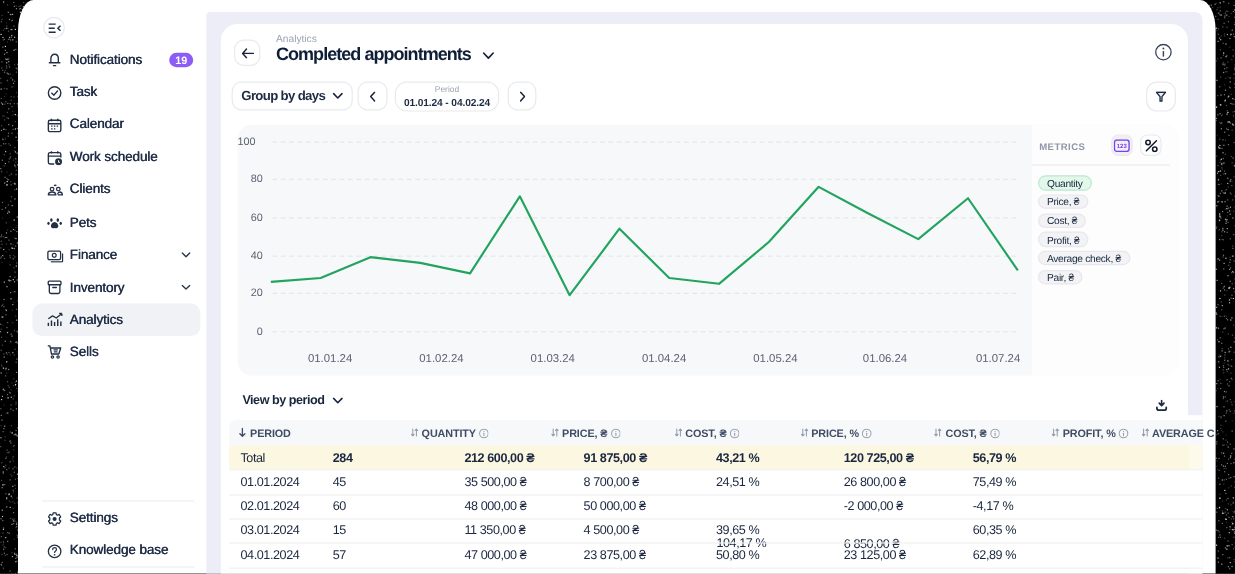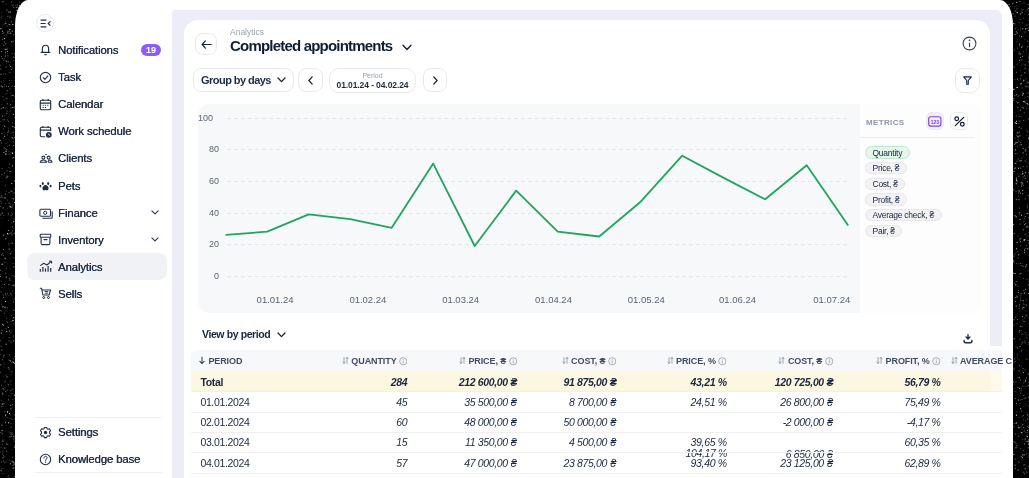--- a/index.html
+++ b/index.html
@@ -47,21 +47,21 @@
   #msep { position:absolute; left:662px; top:32.5px; width:115px; height:1px; background:#ececef; }
   .chip { position:absolute; left:667px; height:12.5px; border-radius:6.5px; font-size:8.5px; letter-spacing:-0.25px; color:#16263c; display:flex; align-items:center; padding:0 6.5px; background:#f3f3f6; border:1px solid #e7e7ec; white-space:nowrap; }
   #chip0 { background:#e3f7eb; border-color:#bde8cf; }
 
   
   #viewby { left:202px; top:328px; font-size:10.5px; font-weight:bold; letter-spacing:-0.4px; color:#16263c; }
   #dl { left:963px; top:330px; }
   .thead { left:191px; top:350px; width:811px; height:21px; background:#f7f8f9; border-radius:6px 0 0 0; }
   .trow { position:absolute; left:191px; width:811px; height:20.4px; }
   .cell { position:absolute; font-size:10.5px; letter-spacing:-0.35px; color:#1a2740; white-space:nowrap; }
-  .num { text-align:right;font-style:italic; }
+  .num { text-align:left; }
   .hc { position:absolute; font-size:9px; font-weight:bold; letter-spacing:-0.1px; color:#3f4c66; white-space:nowrap; }
   #totalrow { background:#fcf7e1; }
   .rline { position:absolute; left:191px; width:811px; height:1px; background:#f0f0f2; }
 </style>
 </head>
 <body>
 <svg id="noise" style="position:absolute;left:0;top:0" width="1029" height="478">
     <rect x="8.7" y="248.5" width="1" height="1" fill="rgb(240,240,240)" opacity="0.77"></rect>
     <rect x="11.3" y="329.5" width="1" height="1" fill="rgb(175,175,175)" opacity="0.44"></rect>
     <rect x="0.7" y="108.2" width="1" height="1" fill="rgb(137,137,137)" opacity="0.95"></rect>
@@ -1484,21 +1484,21 @@
           <circle cx="4.5" cy="4.5" r="3.8" stroke="#98a1b0" stroke-width="0.9" fill="none"></circle>
           <path d="M4.5 4.2 V6.4" stroke="#98a1b0" stroke-width="0.9" stroke-linecap="round"></path>
           <circle cx="4.5" cy="2.8" r="0.55" fill="#98a1b0"></circle>
         </svg></div>
       <div class="hc" style="left:760px; top:6px; width:130px; text-align:left;"><svg width="7" height="9" viewBox="0 0 7 9" style="vertical-align:-1px">
           <path d="M2 1.5 V7 M2 7.3 L0.9 6 M2 7.3 L3.1 6" stroke="#8f99ac" stroke-width="0.85" fill="none" stroke-linecap="round"></path>
           <path d="M5 7.3 V1.8 M5 1.5 L3.9 2.8 M5 1.5 L6.1 2.8" stroke="#8f99ac" stroke-width="0.85" fill="none" stroke-linecap="round"></path>
         </svg> AVERAGE C</div>
     </div>
     <div class="trow" id="totalrow" style="top:371px">
-      <div class="cell" style="left:9.4px; top:4.5px; font-weight:bold;">Total</div>
+      <div class="cell" style="left:9.4px; top:4.5px; font-weight:normal;">Total</div>
       <div class="cell num" style="left:86.30000000000001px; top:4.5px; width:130px; font-weight:bold;">284</div>
       <div class="cell num" style="left:196px; top:4.5px; width:130px; font-weight:bold;">212 600,00 ₴</div>
       <div class="cell num" style="left:295.29999999999995px; top:4.5px; width:130px; font-weight:bold;">91 875,00 ₴</div>
       <div class="cell num" style="left:405.70000000000005px; top:4.5px; width:130px; font-weight:bold;">43,21 %</div>
       <div class="cell num" style="left:512.1px; top:4.5px; width:130px; font-weight:bold;">120 725,00 ₴</div>
       <div class="cell num" style="left:619.6px; top:4.5px; width:130px; font-weight:bold;">56,79 %</div>
     </div>
     <div class="trow" style="top:391.3px">
       <div class="cell" style="left:9.4px; top:4.5px; ">01.01.2024</div>
       <div class="cell num" style="left:86.30000000000001px; top:4.5px; width:130px; ">45</div>
@@ -1527,20 +1527,20 @@
       <div class="cell num" style="left:405.70000000000005px; top:4.5px; width:130px; ">39,65 %</div>
       <div class="cell num" style="left:512.1px; top:4.5px; width:130px;margin-top:12px; ">6 850,00 ₴</div>
       <div class="cell num" style="left:619.6px; top:4.5px; width:130px; ">60,35 %</div>
     </div>
     <div class="rline" style="top:431.9px"></div>
     <div class="trow" style="top:452.2px">
       <div class="cell" style="left:9.4px; top:4.5px; ">04.01.2024</div>
       <div class="cell num" style="left:86.30000000000001px; top:4.5px; width:130px; ">57</div>
       <div class="cell num" style="left:196px; top:4.5px; width:130px; ">47 000,00 ₴</div>
       <div class="cell num" style="left:295.29999999999995px; top:4.5px; width:130px; ">23 875,00 ₴</div>
-      <div class="cell num" style="left:405.70000000000005px; top:4.5px; width:130px; ">93,40 %</div>
+      <div class="cell num" style="left:405.70000000000005px; top:4.5px; width:130px; ">50,80 %</div>
       <div class="cell num" style="left:512.1px; top:4.5px; width:130px; ">23 125,00 ₴</div>
       <div class="cell num" style="left:619.6px; top:4.5px; width:130px; ">62,89 %</div>
     </div>
     <div class="rline" style="top:452.2px"></div>
     <div class="rline" style="top:472.5px"></div>
     <div style="position:absolute;left:991px;top:371px;width:11px;height:20.3px;background:#fdfaec"></div>
   </div>
 
 </body></html>

